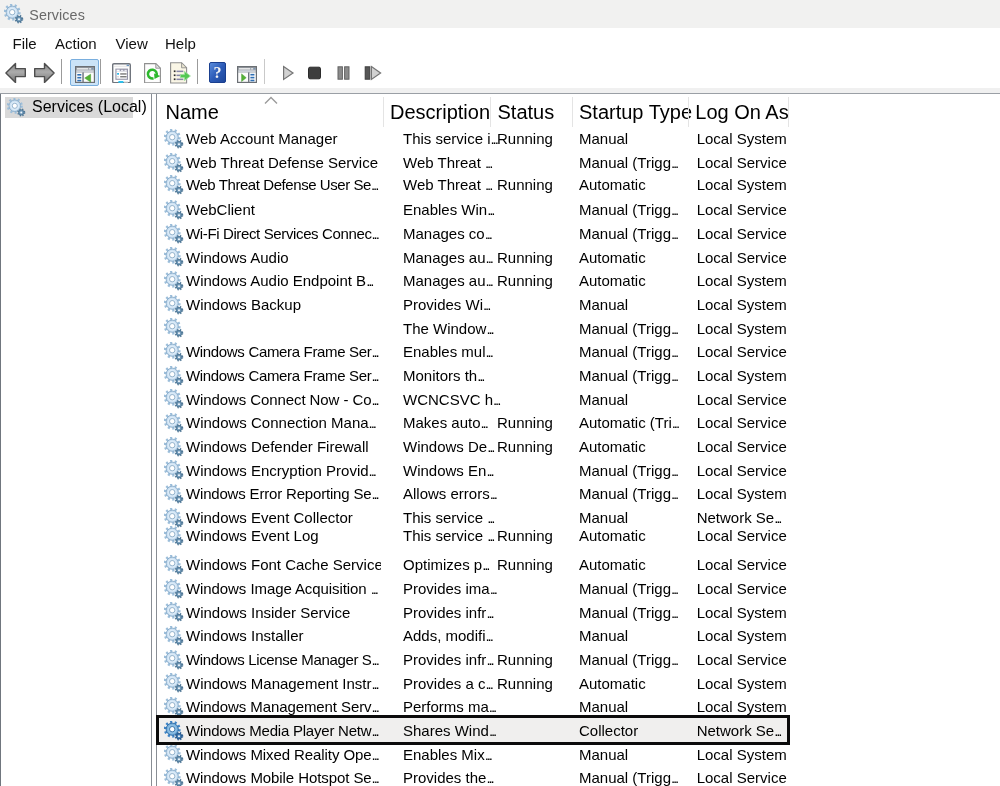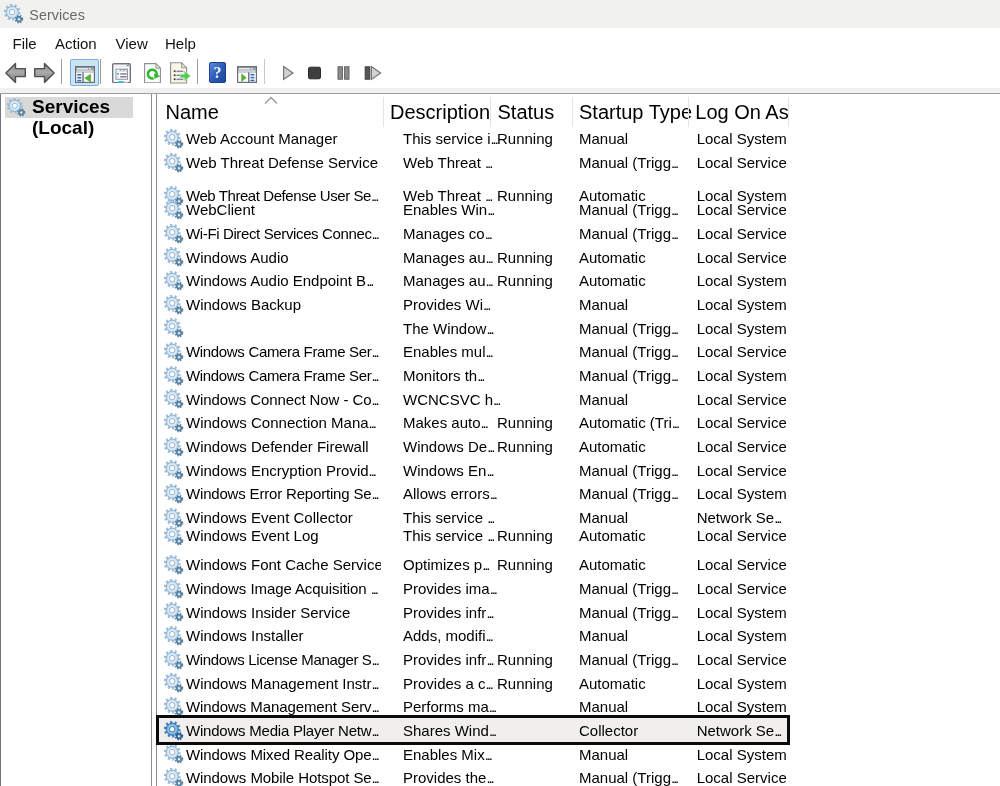--- a/index.html
+++ b/index.html
@@ -8,21 +8,21 @@
 #title-txt{left:29.3px;top:7.2px;font-size:14.3px;color:#696969;letter-spacing:.1px;}
 #menubar{left:0;top:28px;width:1000px;height:32px;background:#fff;border-bottom:6px solid #0ea5e9;}
 .mi{position:absolute;top:6.5px;font-size:15px;color:#111;}
 #toolbar{left:0;top:53px;width:1000px;height:35px;background:#fff;}
 .tsep{position:absolute;top:59px;width:1px;height:25px;background:#9b9b9b;}
 #strip{left:0;top:88px;width:1000px;height:5px;background:#f0f0f0;}
 #paneline{left:0;top:93px;width:1000px;height:1px;background:#9a9fa5;}
 #lpane{left:0;top:94px;width:152px;height:692px;background:#fff;
  border-left:1px solid #70767e;border-right:1px solid #888d94;}
 #lsel{left:5px;top:96.8px;width:128px;height:20.8px;background:#d9d9d9;}
-#lsel-txt{left:32px;top:96.8px;width:120px;height:24px;line-height:20.8px;font-size:19px;color:#000;font-weight:bold;}
+#lsel-txt{left:32px;top:96.8px;width:120px;height:24px;line-height:20.8px;font-size:16px;color:#000;}
 #rpane{left:156px;top:94px;width:844px;height:692px;background:#fff;border-left:1px solid #888d94;}
 .hcell{position:absolute;top:4px;height:29px;line-height:29px;font-size:20px;color:#000;}
 .hsep{position:absolute;top:3px;width:1px;height:30px;background:#e4e4e4;}
 .row{position:absolute;left:1px;width:843px;height:23.67px;}
 .cell{position:absolute;top:0;height:23.67px;line-height:23.67px;font-size:15px;color:#000;white-space:nowrap;}
 .c-name{left:28px;width:195px;overflow:hidden;}
 .c-desc{left:233px;width:110px;overflow:hidden;margin-left:12px;}
 .c-stat{left:339px;}
 .c-start{left:421px;width:110px;overflow:hidden;}
 .c-logon{left:538.7px;width:100px;overflow:hidden;}
@@ -198,21 +198,21 @@
     </div>
     <div class="row" style="top:56.87px">
       <svg class="gi" viewBox="0 0 20 20">
         <use href="#gear"></use>
       </svg>
       <span class="cell c-name">Web Threat Defense Service</span>
       <span class="cell c-desc"><span>Web Threat </span><i class="e">...</i></span>
       <span class="cell c-start"><span>Manual (Trigg</span><i class="e">...</i></span>
       <span class="cell c-logon">Local Service</span>
     </div>
-    <div class="row" style="top:90px">
+    <div class="row" style="top:79px">
       <svg class="gi" viewBox="0 0 20 20">
         <use href="#gear"></use>
       </svg>
       <span class="cell c-name"><span style="letter-spacing:-0.43px">Web Threat Defense User Se</span><i class="e">...</i></span>
       <span class="cell c-desc"><span>Web Threat </span><i class="e">...</i></span>
       <span class="cell c-stat">Running</span>
       <span class="cell c-start">Automatic</span>
       <span class="cell c-logon">Local System</span>
     </div>
     <div class="row" style="top:104.21px">

